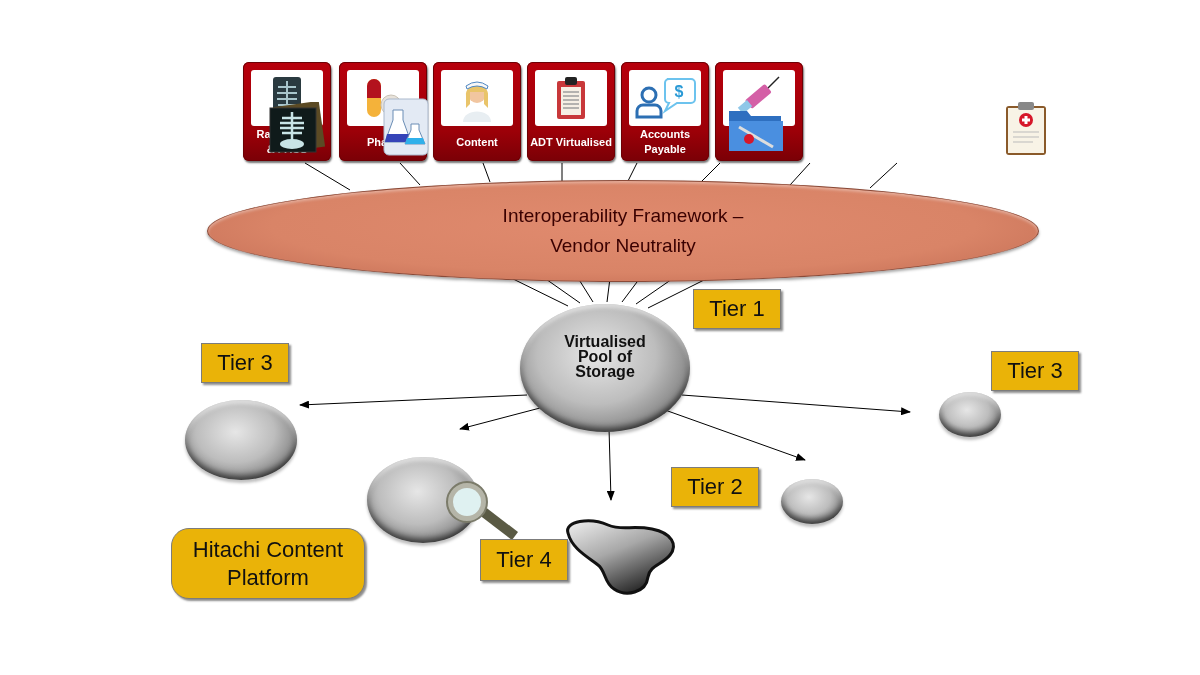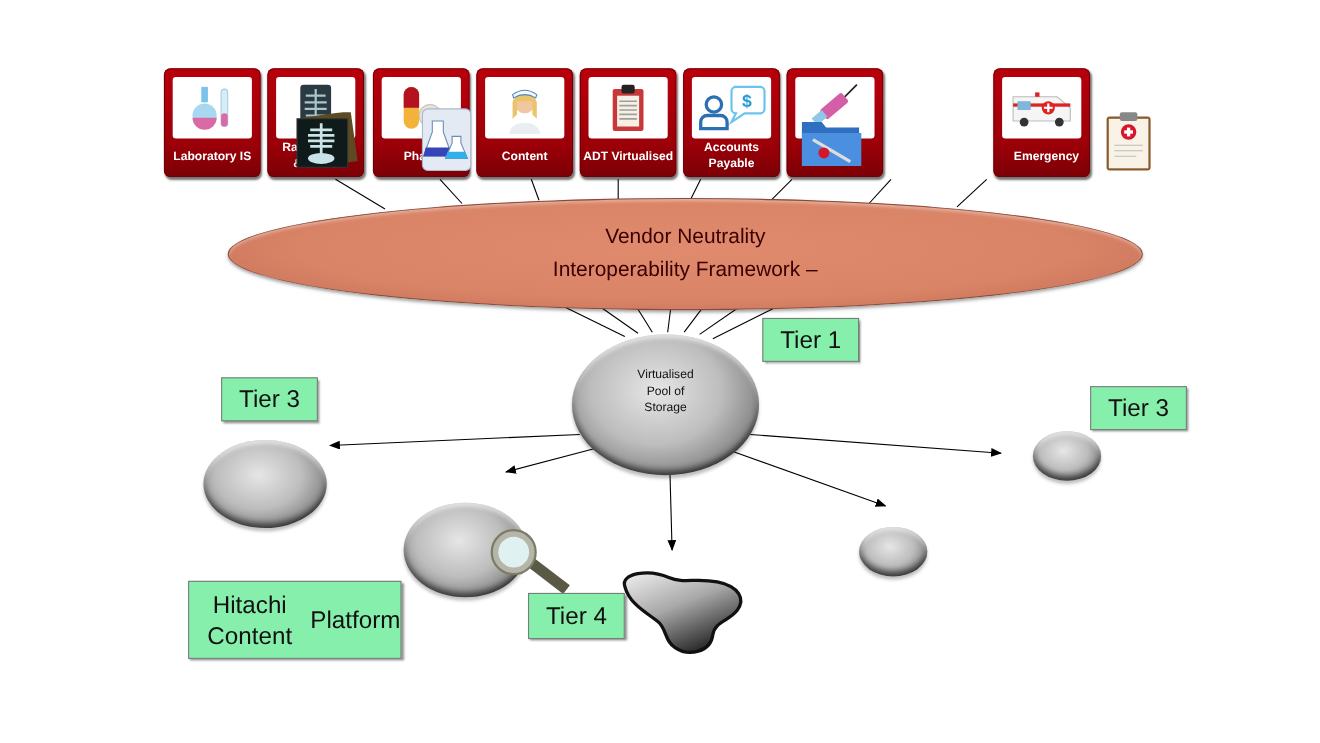--- a/index.html
+++ b/index.html
@@ -26,24 +26,24 @@
      box-shadow: 0 2px 3px rgba(0,0,0,0.35), inset 0 2px 3px rgba(255,255,255,0.35);
      border: 1px solid #8a4a38; }
   #framework .title { position: absolute; left: 0; right: 0; top: 20px; text-align: center;
      color: #3a0000; font-size: 19px; line-height: 30px; }
 
   
   .drop { position: absolute; border-radius: 50%;
      background: radial-gradient(ellipse at 45% 40%, #e6e6e6 0%, #bdbdbd 45%, #8c8c8c 70%, #2a2a2a 88%, #0a0a0a 95%, #6a6a6a 100%);
      box-shadow: 0 3px 3px rgba(0,0,0,0.25), inset 0 -4px 6px rgba(0,0,0,0.6), inset 0 3px 4px rgba(255,255,255,0.7); }
   #pool .text { position: absolute; left: 0; right: 0; top: 30px; text-align: center;
-     font-size: 11px; font-weight: normal; color: #111; line-height: 15px; }
-
-  
-  .lbl { position: absolute; background: #86efac; color: #111;
+     font-size: 16px; font-weight: bold; color: #111; line-height: 15px; }
+
+  
+  .lbl { position: absolute; background: #eab308; color: #111;
      font-size: 22px; box-shadow: 2px 2px 2px rgba(0,0,0,0.45);
      border: 1px solid #7c7c7c; display: flex; align-items: center; justify-content: center; text-align: center; }
 </style>
 </head>
 <body>
 
 <div id="stage">
 
   <svg id="connectors" viewBox="0 0 1200 675">
     <defs>
@@ -75,32 +75,20 @@
 
     <g stroke="#000" stroke-width="1" fill="none">
       <line x1="527" y1="395" x2="300" y2="405" marker-end="url(#arrow)"></line>
       <line x1="540" y1="408" x2="460" y2="429" marker-end="url(#arrow)"></line>
       <line x1="609" y1="428" x2="611" y2="500" marker-end="url(#arrow)"></line>
       <line x1="665" y1="410" x2="805" y2="460" marker-end="url(#arrow)"></line>
       <line x1="682" y1="395" x2="910" y2="412" marker-end="url(#arrow)"></line>
     </g>
   </svg>
 
-  <div class="tile" style="left:149px">
-    <div class="icon-box">
-      <svg width="40" height="46" viewBox="0 0 40 46">
-        <rect x="10" y="4" width="6" height="14" fill="#7ac3ea"></rect>
-        <circle cx="13" cy="30" r="11" fill="#a8d8f0"></circle>
-        <path d="M2,32 a11,11 0 0 0 22,0 Z" fill="#d96aa6"></path>
-        <rect x="28" y="6" width="6" height="34" rx="3" fill="#d6ecf7" stroke="#a9cde4"></rect>
-        <rect x="28" y="28" width="6" height="12" rx="3" fill="#d96aa6"></rect>
-      </svg>
-    </div>
-    <div class="label">Laboratory IS</div>
-  </div>
 
   <div class="tile" style="left:243px">
     <div class="icon-box">
       <svg width="40" height="46" viewBox="0 0 40 46">
         <rect x="6" y="2" width="28" height="42" rx="3" fill="#2a3a40"></rect>
         <g stroke="#a9c6cc" stroke-width="2">
             <line x1="20" y1="6" x2="20" y2="40"></line>
             <line x1="11" y1="12" x2="29" y2="12"></line>
             <line x1="10" y1="18" x2="30" y2="18"></line>
             <line x1="10" y1="24" x2="30" y2="24"></line>
@@ -176,38 +164,20 @@
         <rect x="8" y="16" width="26" height="11" rx="2" fill="#d45fa6" transform="rotate(-40 21 21)"></rect>
         <rect x="2" y="28" width="12" height="8" fill="#8fc7e8" transform="rotate(-40 8 32)"></rect>
       </svg>
     </div>
     <div class="label" style="justify-content:flex-end;padding-right:18px;">
       <span>k</span>
     </div>
   </div>
 
 
-  <div class="tile" style="left:903px">
-    <div class="icon-box">
-      <svg width="60" height="40" viewBox="0 0 60 40">
-        <path d="M4,10 h40 l12,10 v12 h-52 Z" fill="#f5f5f5" stroke="#bbb"></path>
-        <rect x="4" y="16" width="52" height="3" fill="#d22"></rect>
-        <rect x="8" y="14" width="12" height="8" fill="#7fb6dc"></rect>
-        <circle cx="36" cy="20" r="6" fill="#d22"></circle>
-        <rect x="35" y="16" width="2" height="8" fill="#fff"></rect>
-          <rect x="32" y="19" width="8" height="2" fill="#fff"></rect>
-        <circle cx="14" cy="33" r="4" fill="#333"></circle>
-          <circle cx="46" cy="33" r="4" fill="#333"></circle>
-        <rect x="24" y="6" width="4" height="4" fill="#d22"></rect>
-      </svg>
-    </div>
-    <div class="label" style="justify-content:flex-end;padding-right:8px;">
-      <span>Emergency</span>
-    </div>
-  </div>
 
 
   <div class="overlay" style="left:268px;top:102px;">
     <svg width="58" height="52" viewBox="0 0 58 52">
       <rect x="8" y="2" width="46" height="46" fill="#5b4a24" transform="rotate(-8 30 24)"></rect>
       <rect x="2" y="6" width="46" height="44" fill="#0f1a1a" stroke="#333"></rect>
       <g stroke="#c8e4e6" stroke-width="2.5">
           <line x1="24" y1="10" x2="24" y2="38"></line>
           <line x1="14" y1="16" x2="34" y2="16"></line>
           <line x1="12" y1="21" x2="36" y2="21"></line>
@@ -245,22 +215,22 @@
       <g stroke="#bbb">
           <line x1="8" y1="32" x2="34" y2="32"></line>
           <line x1="8" y1="37" x2="34" y2="37"></line>
           <line x1="8" y1="42" x2="28" y2="42"></line>
         </g>
     </svg>
   </div>
 
   <div id="framework">
     <div class="title">
+      <div>Interoperability Framework –</div>
       <div>Vendor Neutrality</div>
-      <div>Interoperability Framework –</div>
     </div>
   </div>
 
   <div id="pool" class="drop" style="left:520px;top:304px;width:170px;height:128px;">
     <div class="text">
       <div>Virtualised</div>
       <div>Pool of</div>
       <div>Storage</div>
     </div>
   </div>
@@ -283,19 +253,20 @@
 
   <svg style="position:absolute;left:441px;top:480px;" width="82" height="60" viewBox="0 0 82 60">
     <line x1="40" y1="30" x2="74" y2="56" stroke="#5a5a44" stroke-width="10"></line>
     <circle cx="26" cy="22" r="20" fill="#b5b5a8" stroke="#7b7b6a" stroke-width="2"></circle>
     <circle cx="26" cy="22" r="14" fill="#dff1f1"></circle>
   </svg>
 
   <div class="lbl" style="left:693px;top:289px;width:86px;height:38px;">Tier 1</div>
   <div class="lbl" style="left:201px;top:343px;width:86px;height:38px;">Tier 3</div>
   <div class="lbl" style="left:991px;top:351px;width:86px;height:38px;">Tier 3</div>
+  <div class="lbl" style="left:671px;top:467px;width:86px;height:38px;">Tier 2</div>
   <div class="lbl" style="left:480px;top:539px;width:86px;height:40px;">Tier 4</div>
-  <div class="lbl" style="left:171px;top:528px;width:192px;height:69px;flex-direction:row;line-height:28px;">
+  <div class="lbl" style="left:171px;top:528px;width:192px;height:69px;flex-direction:column;line-height:28px;border-radius:18px;">
     <div>Hitachi Content</div>
     <div>Platform</div>
   </div>
 
 </div>
 
 </body></html>

